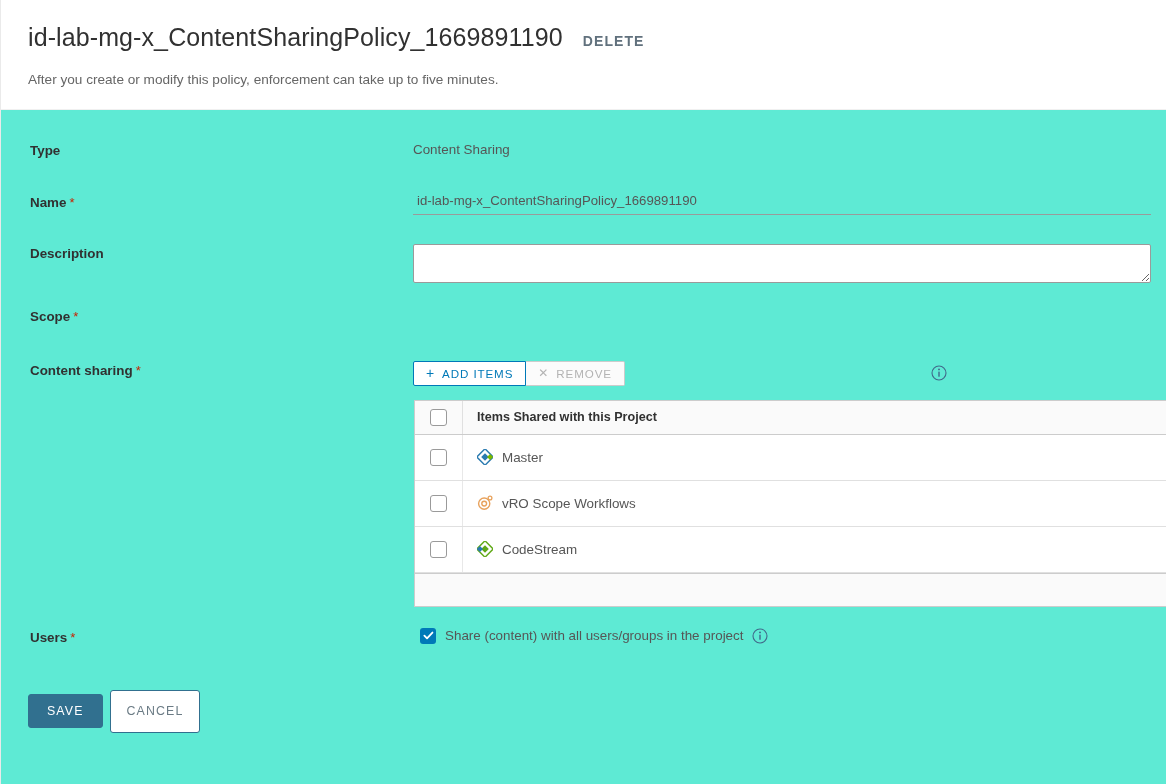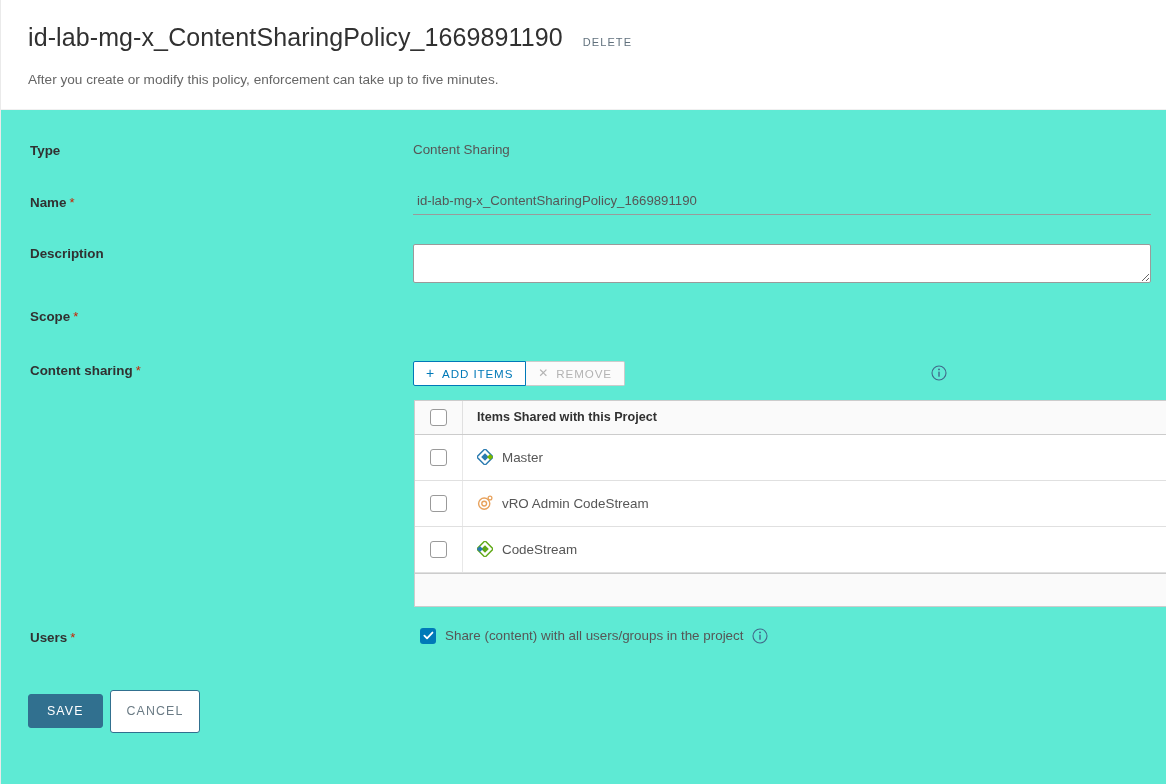--- a/index.html
+++ b/index.html
@@ -35,26 +35,26 @@
   }
   .page-title {
     font-size: 25px;
     font-weight: 200;
     color: #313131;
     letter-spacing: .1px;
     line-height: 1.1;
     white-space: nowrap;
   }
   .delete-link {
-    font-size: 11px;
+    font-size: 14px;
     letter-spacing: 1.1px;
     color: #61717d;
     cursor: pointer;
     text-transform: uppercase;
-    font-weight: 400;
+    font-weight: 700;
   }
 
   .subtitle {
     margin-top: 18px;
     font-size: 13.6px;
     color: #666666;
     display: flex;
     align-items: center;
     gap: 9px;
     font-weight: 300;
@@ -434,21 +434,21 @@
               <span class="cb"></span>
             </div>
             <div class="cell-main">
               <span class="row-icon">
                 <svg width="16" height="16" viewBox="0 0 16 16">
                   <circle cx="7.2" cy="8.6" r="5.6" fill="none" stroke="#e8a25c" stroke-width="1.4"></circle>
                   <circle cx="7.2" cy="8.6" r="2.4" fill="none" stroke="#e8a25c" stroke-width="1.4"></circle>
                   <circle cx="13" cy="3" r="1.9" fill="none" stroke="#e8a25c" stroke-width="1.3"></circle>
                 </svg>
               </span>
-              <span class="td-text">vRO Admin CodeStream</span>
+              <span class="td-text">vRO Scope Workflows</span>
             </div>
           </div>
 
           <div class="tr">
             <div class="cell-check">
               <span class="cb"></span>
             </div>
             <div class="cell-main">
               <span class="row-icon">
                 <svg width="16" height="16" viewBox="0 0 16 16">

